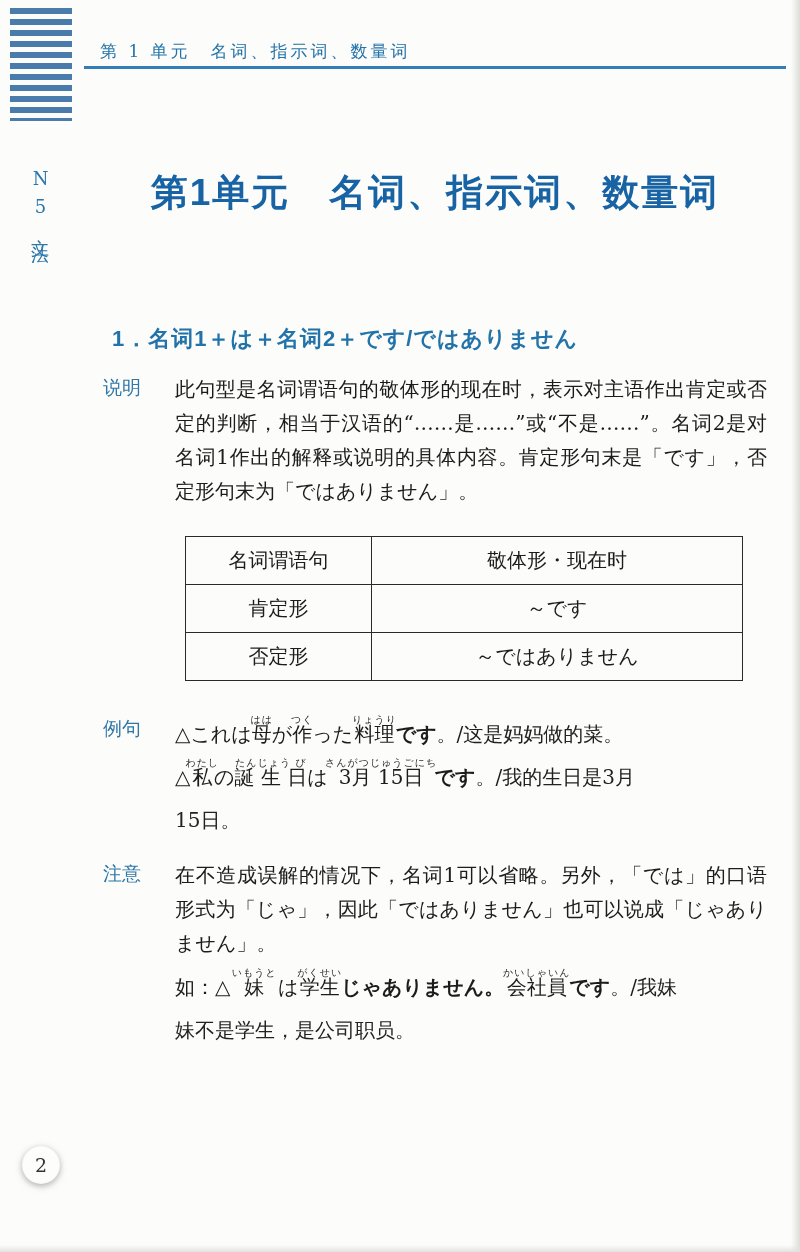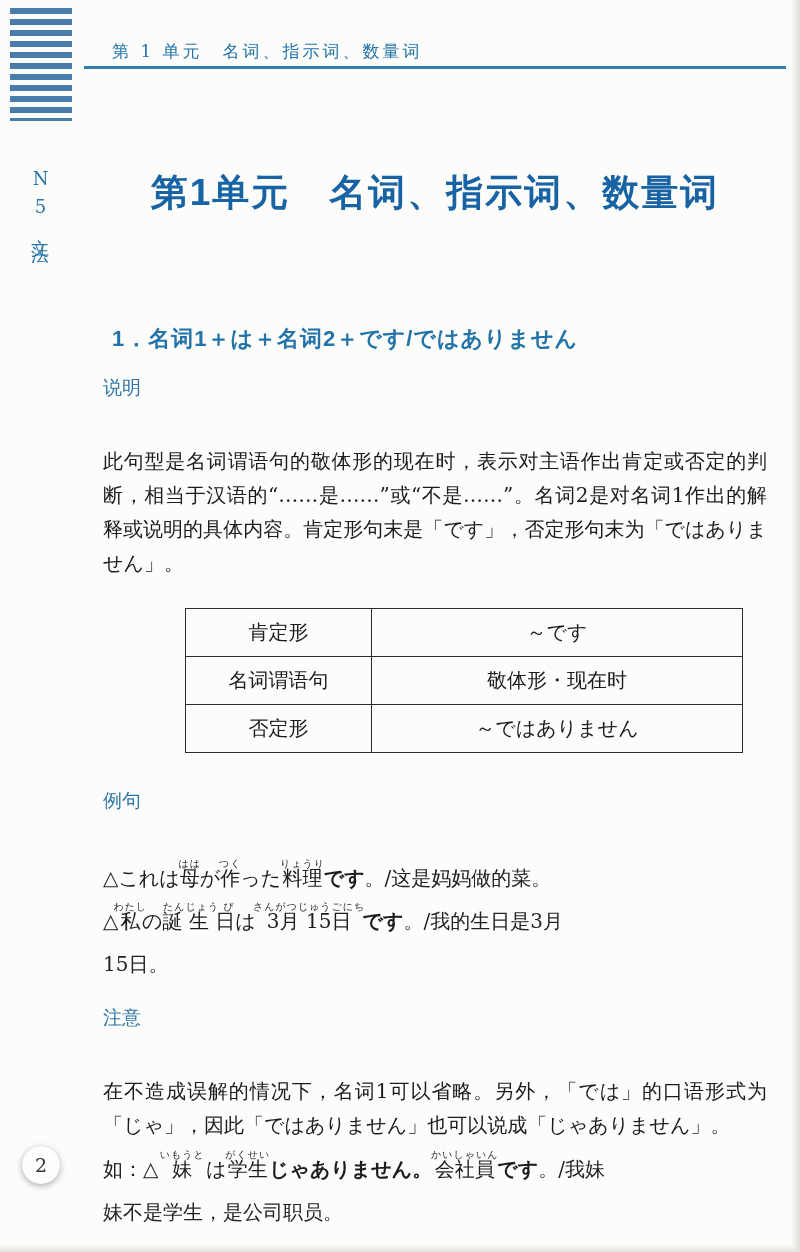--- a/index.html
+++ b/index.html
@@ -20,21 +20,21 @@
   }
   .bottom-shadow {
     position: absolute; left: 0; bottom: 0; width: 100%; height: 7px;
     background: linear-gradient(to top, #e2e2de, rgba(252,252,250,0));
   }
   .logo-stripes {
     position: absolute; left: 10px; top: 8px; width: 62px; height: 113px;
     background: repeating-linear-gradient(to bottom, #4a7cab 0px, #4a7cab 6px, #fcfcfa 6px, #fcfcfa 11px);
   }
   .running-head {
-    position: absolute; left: 112px; top: 40px;
+    position: absolute; left: 100px; top: 40px;
     font-size: 17px; letter-spacing: 3px; color: #2273a9;
   }
   .head-rule {
     position: absolute; left: 84px; right: 14px; top: 66px; height: 3px;
     background: #337eb4;
   }
   .side-label {
     position: absolute; left: 28px; top: 168px;
     writing-mode: vertical-rl; text-orientation: upright;
     font-size: 18px; letter-spacing: 7px; color: #2b76ab;
@@ -45,21 +45,21 @@
     font-family: "Liberation Sans", "DejaVu Sans", sans-serif;
     letter-spacing: 2px;
   }
   .section-heading {
     position: absolute; left: 103px; top: 315px; margin: 9px;
     font-size: 22px; font-weight: 700; color: #2273a9;
     font-family: "Liberation Sans", "DejaVu Sans", sans-serif;
     letter-spacing: 1px;
   }
   .content { position: absolute; left: 103px; top: 372px; width: 664px; }
-  .row { display: flex; flex-direction: column; }
+  .row { display: flex; }
   .row-label {
     flex: 0 0 72px; width: 72px; color: #2e77a8; font-size: 19px; padding-top: 3px;
   }
   .row-body { flex: 1; font-size: 20px; line-height: 1.7; text-align: justify; }
   .conj-table {
     margin: 28px 0 0 82px; border-collapse: collapse; width: 558px;
     background: #fcfcfa;
   }
   .conj-table td {
     border: 1.6px solid #2a2a2a; text-align: center;
@@ -103,26 +103,26 @@
   <div class="content">
 
     <div class="row">
       <div class="row-label">说明</div>
       <div class="row-body">此句型是名词谓语句的敬体形的现在时，表示对主语作出肯定或否定的判断，相当于汉语的“……是……”或“不是……”。名词2是对名词1作出的解释或说明的具体内容。肯定形句末是「です」，否定形句末为「ではありません」。</div>
     </div>
 
     <table class="conj-table">
       <tbody>
         <tr>
+          <td class="col-first">名词谓语句</td>
+          <td>敬体形・现在时</td>
+        </tr>
+        <tr>
           <td class="col-first">肯定形</td>
           <td>～です</td>
-        </tr>
-        <tr>
-          <td class="col-first">名词谓语句</td>
-          <td>敬体形・现在时</td>
         </tr>
         <tr>
           <td class="col-first">否定形</td>
           <td>～ではありません</td>
         </tr>
       </tbody>
     </table>
 
     <div class="row examples-block">
       <div class="row-label">例句</div>

